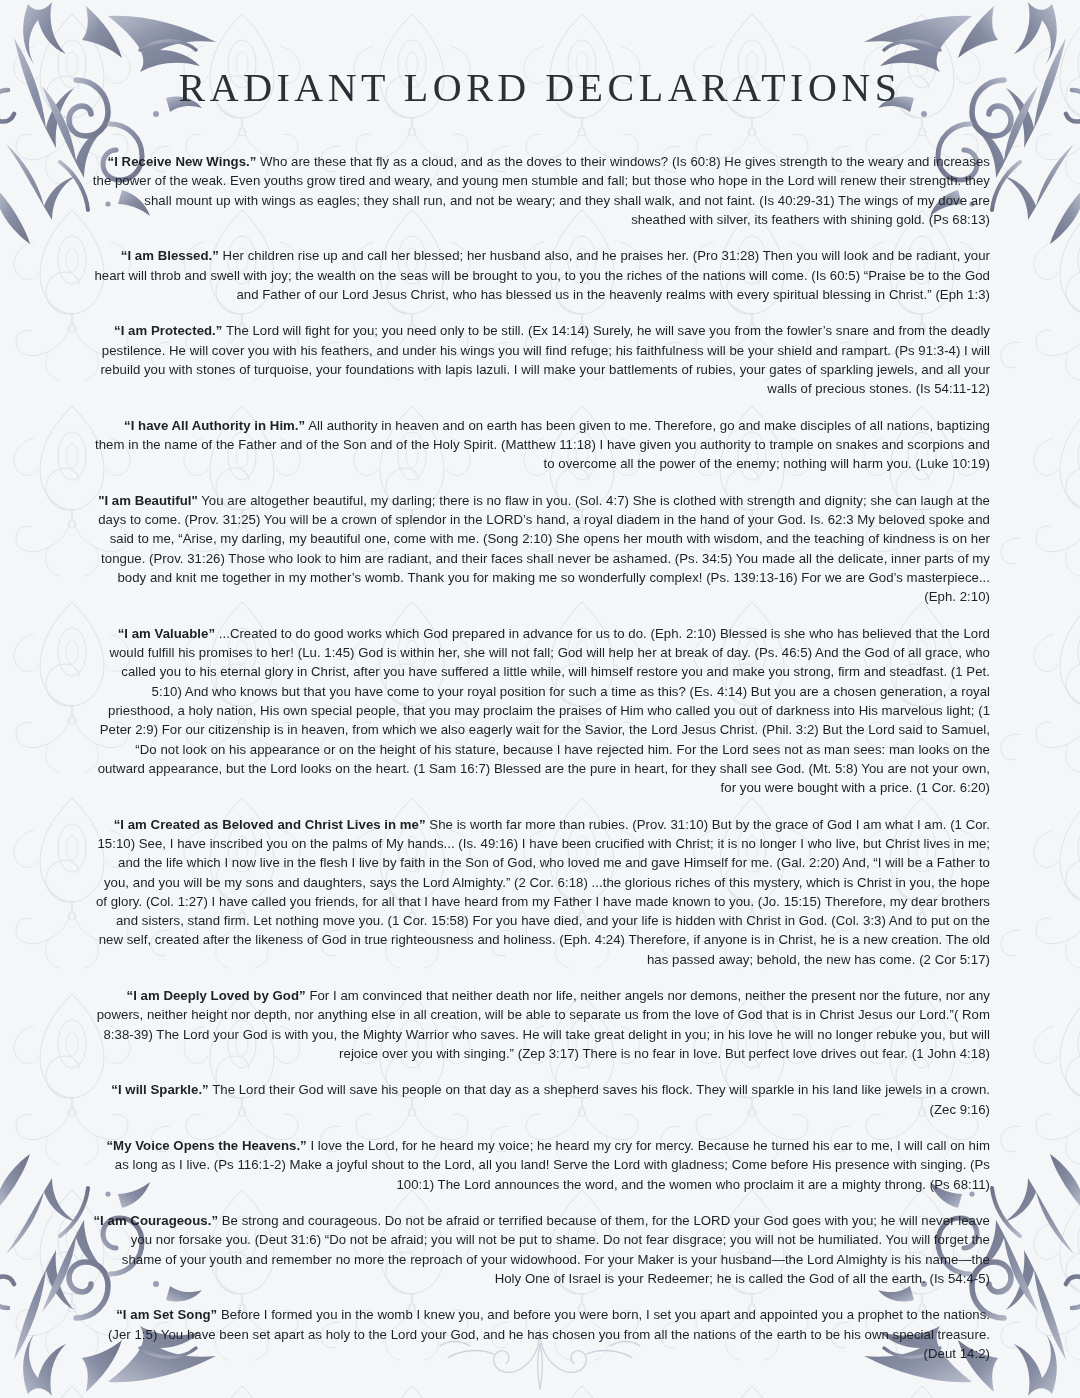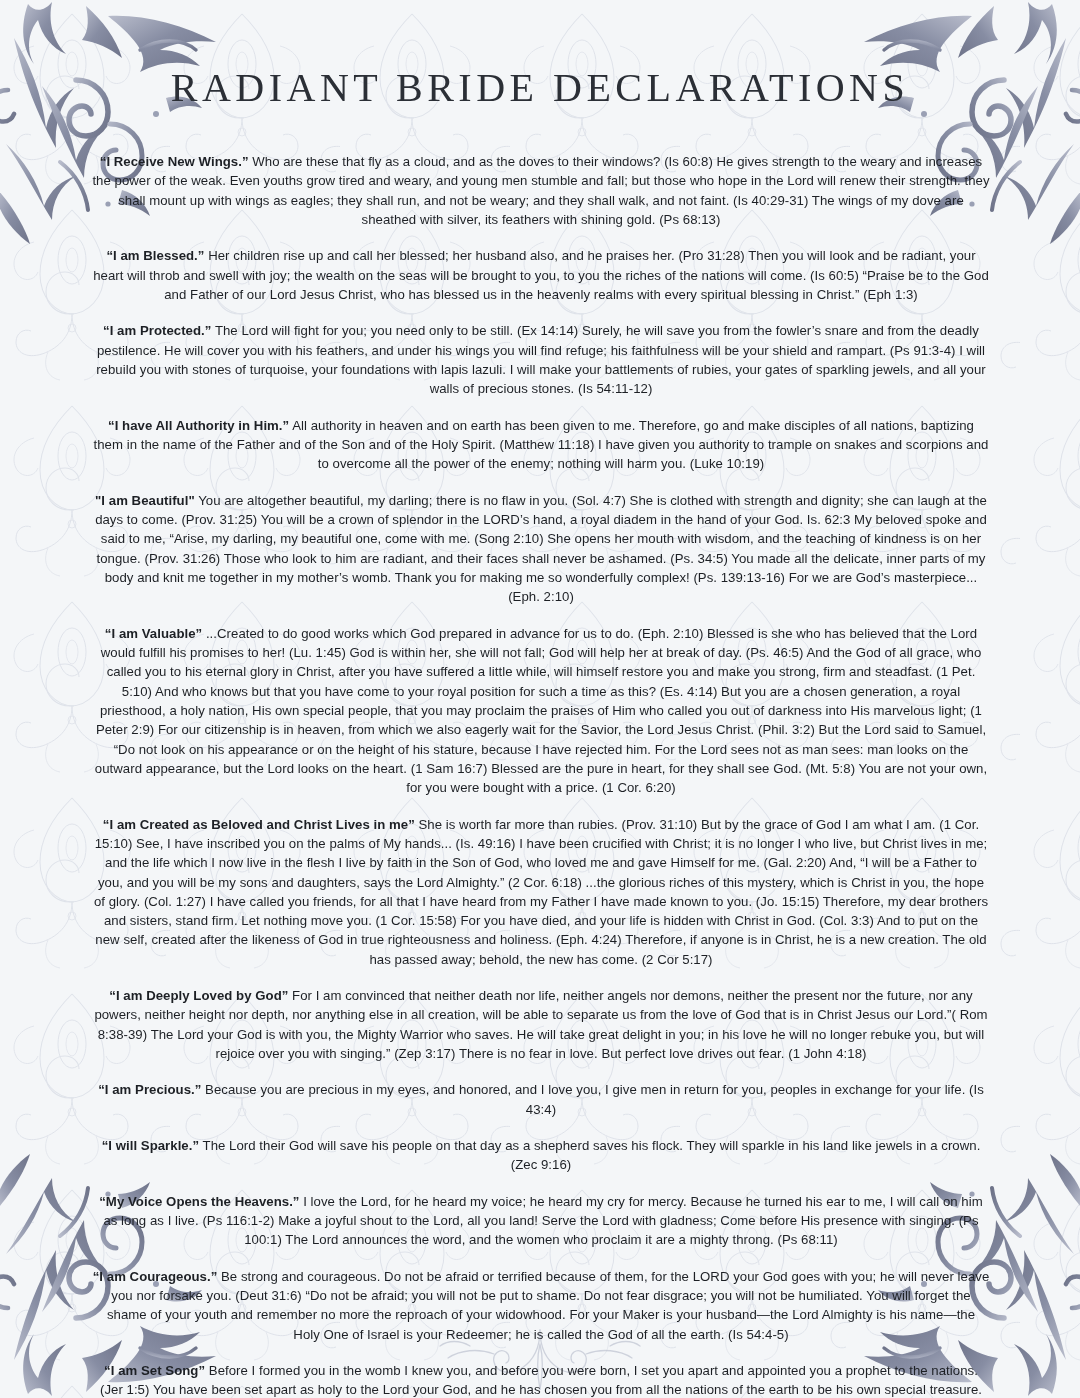--- a/index.html
+++ b/index.html
@@ -78,21 +78,21 @@
     position: absolute;
     top: 152px;
     left: 92px;
     width: 898px;
   }
   .decl {
     margin: 0 0 17px 0;
     font-size: 13.2px;
     line-height: 1.465;
     color: #1d2025;
-    text-align: center;
+    text-align: right;
     letter-spacing: 0.04px;
   }
   .decl:last-child { margin-bottom: 0; }
   .decl .lead {
     font-weight: bold;
   }
 </style>
 </head>
 <body>
 
@@ -192,32 +192,31 @@
       <path d="M130 6 C 130 22, 136 36, 148 44 C 160 52, 174 48, 176 38 C 178 30, 170 24, 164 28 C 160 31, 160 37, 164 39"></path>
       <path d="M130 20 C 126 36, 128 54, 130 66 C 132 54, 134 36, 130 20"></path>
       <path d="M84 30 C 68 24, 50 26, 38 34"></path>
       <path d="M176 30 C 192 24, 210 26, 222 34"></path>
       <path d="M60 22 C 50 16, 38 16, 30 22"></path>
       <path d="M200 22 C 210 16, 222 16, 230 22"></path>
     </g>
   </svg>
 
   <div class="title-wrap">
-    <h1 class="doc-title">RADIANT BRIDE DECLARATIONS</h1>
+    <h1 class="doc-title">RADIANT LORD DECLARATIONS</h1>
   </div>
 
   <div class="content">
       <p class="decl"><span class="lead">“I Receive New Wings.”</span><span class="body">  Who are these that fly as a cloud, and as the doves to their windows? (Is 60:8) He gives strength to the weary and increases the power of the weak. Even youths grow tired and weary, and young men stumble and fall; but those who hope in the Lord will renew their strength. they shall mount up with wings as eagles; they shall run, and not be weary; and they shall walk, and not faint. (Is 40:29-31) The wings of my dove are sheathed with silver, its feathers with shining gold. (Ps 68:13)</span></p>
       <p class="decl"><span class="lead">“I am Blessed.”</span><span class="body"> Her children rise up and call her blessed; her husband also, and he praises her. (Pro 31:28) Then you will look and be radiant, your heart will throb and swell with joy; the wealth on the seas will be brought to you, to you the riches of the nations will come. (Is 60:5) “Praise be to the God and Father of our Lord Jesus Christ, who has blessed us in the heavenly realms with every spiritual blessing in Christ.” (Eph 1:3)</span></p>
       <p class="decl"><span class="lead">“I am Protected.”</span><span class="body"> The Lord will fight for you; you need only to be still. (Ex 14:14) Surely, he will save you from the fowler’s snare and from the deadly pestilence. He will cover you with his feathers, and under his wings you will find refuge; his faithfulness will be your shield and rampart. (Ps 91:3-4) I will rebuild you with stones of turquoise, your foundations with lapis lazuli. I will make your battlements of rubies, your gates of sparkling jewels, and all your walls of precious stones. (Is 54:11-12)</span></p>
       <p class="decl"><span class="lead">“I have All Authority in Him.”</span><span class="body"> All authority in heaven and on earth has been given to me.  Therefore, go and make disciples of all nations, baptizing them in the name of the Father and of the Son and of the Holy Spirit. (Matthew 11:18)  I have given you authority to trample on snakes and scorpions and to overcome all the power of the enemy; nothing will harm you. (Luke 10:19)</span></p>
       <p class="decl"><span class="lead">"I am Beautiful"</span><span class="body"> You are altogether beautiful, my darling; there is no flaw in you. (Sol. 4:7) She is clothed with strength and dignity; she can laugh at the days to come. (Prov. 31:25) You will be a crown of splendor in the LORD’s hand, a royal diadem in the hand of your God. Is. 62:3 My beloved spoke and said to me, “Arise, my darling, my beautiful one, come with me. (Song 2:10) She opens her mouth with wisdom, and the teaching of kindness is on her tongue. (Prov. 31:26) Those who look to him are radiant, and their faces shall never be ashamed. (Ps. 34:5) You made all the delicate, inner parts of my body and knit me together in my mother’s womb. Thank you for making me so wonderfully complex! (Ps. 139:13-16) For we are God’s masterpiece... (Eph. 2:10)</span></p>
       <p class="decl"><span class="lead">“I am Valuable”</span><span class="body"> ...Created to do good works which God prepared in advance for us to do. (Eph. 2:10) Blessed is she who has believed that the Lord would fulfill his promises to her! (Lu. 1:45) God is within her, she will not fall; God will help her at break of day. (Ps. 46:5) And the God of all grace, who called you to his eternal glory in Christ, after you have suffered a little while, will himself restore you and make you strong, firm and steadfast. (1 Pet. 5:10) And who knows but that you have come to your royal position for such a time as this? (Es. 4:14) But you are a chosen generation, a royal priesthood, a holy nation, His own special people, that you may proclaim the praises of Him who called you out of darkness into His marvelous light; (1 Peter 2:9) For our citizenship is in heaven, from which we also eagerly wait for the Savior, the Lord Jesus Christ. (Phil. 3:2) But the Lord said to Samuel, “Do not look on his appearance or on the height of his stature, because I have rejected him. For the Lord sees not as man sees: man looks on the outward appearance, but the Lord looks on the heart. (1 Sam 16:7) Blessed are the pure in heart, for they shall see God. (Mt. 5:8) You are not your own, for you were bought with a price. (1 Cor. 6:20)</span></p>
       <p class="decl"><span class="lead">“I am Created as Beloved and Christ Lives in me”</span><span class="body"> She is worth far more than rubies. (Prov. 31:10) But by the grace of God I am what I am. (1 Cor. 15:10) See, I have inscribed you on the palms of My hands... (Is. 49:16)  I have been crucified with Christ; it is no longer I who live, but Christ lives in me; and the life which I now live in the flesh I live by faith in the Son of God, who loved me and gave Himself for me. (Gal. 2:20) And, “I will be a Father to you, and you will be my sons and daughters, says the Lord Almighty.” (2 Cor. 6:18) ...the glorious riches of this mystery, which is Christ in you, the hope of glory. (Col. 1:27) I have called you friends, for all that I have heard from my Father I have made known to you. (Jo. 15:15) Therefore, my dear brothers and sisters, stand firm. Let nothing move you.  (1 Cor. 15:58) For you have died, and your life is hidden with Christ in God. (Col. 3:3) And to put on the new self, created after the likeness of God in true righteousness and holiness. (Eph. 4:24) Therefore, if anyone is in Christ, he is a new creation. The old has passed away; behold, the new has come. (2 Cor 5:17)</span></p>
       <p class="decl"><span class="lead">“I am Deeply Loved by God”</span><span class="body"> For I am convinced that neither death nor life, neither angels nor demons, neither the present nor the future, nor any powers, neither height nor depth, nor anything else in all creation, will be able to separate us from the love of God that is in Christ Jesus our Lord.”( Rom 8:38-39) The Lord your God is with you, the Mighty Warrior who saves. He will take great delight in you; in his love he will no longer rebuke you, but will rejoice over you with singing.” (Zep 3:17) There is no fear in love. But perfect love drives out fear. (1 John 4:18)</span></p>
-      <p class="decl"><span class="lead">“I am Precious.”</span><span class="body"> Because you are precious in my eyes, and honored, and I love you, I give men in return for you, peoples in exchange for your life. (Is 43:4)</span></p>
       <p class="decl"><span class="lead">“I will Sparkle.”</span><span class="body"> The Lord their God will save his people on that day as a shepherd saves his flock. They will sparkle in his land like jewels in a crown. (Zec 9:16)</span></p>
       <p class="decl"><span class="lead">“My Voice Opens the Heavens.”</span><span class="body"> I love the Lord, for he heard my voice; he heard my cry for mercy. Because he turned his ear to me, I will call on him as long as I live. (Ps 116:1-2) Make a joyful shout to the Lord, all you land!  Serve the Lord with gladness; Come before His presence with singing. (Ps 100:1) The Lord announces the word, and the women who proclaim it are a mighty throng. (Ps 68:11)</span></p>
       <p class="decl"><span class="lead">“I am Courageous.”</span><span class="body"> Be strong and courageous. Do not be afraid or terrified because of them, for the LORD your God goes with you; he will never leave you nor forsake you. (Deut 31:6) “Do not be afraid; you will not be put to shame. Do not fear disgrace; you will not be humiliated. You will forget the shame of your youth and remember no more the reproach of your widowhood. For your Maker is your husband—the Lord Almighty is his name—the Holy One of Israel is your Redeemer; he is called the God of all the earth. (Is 54:4-5)</span></p>
       <p class="decl"><span class="lead">“I am Set Song”</span><span class="body"> Before I formed you in the womb I knew you, and before you were born, I set you apart and appointed you a prophet to the nations. (Jer 1:5) You have been set apart as holy to the Lord your God, and he has chosen you from all the nations of the earth to be his own special treasure. (Deut 14:2)</span></p>
     </div>
 
 </div>
 
 </body></html>

